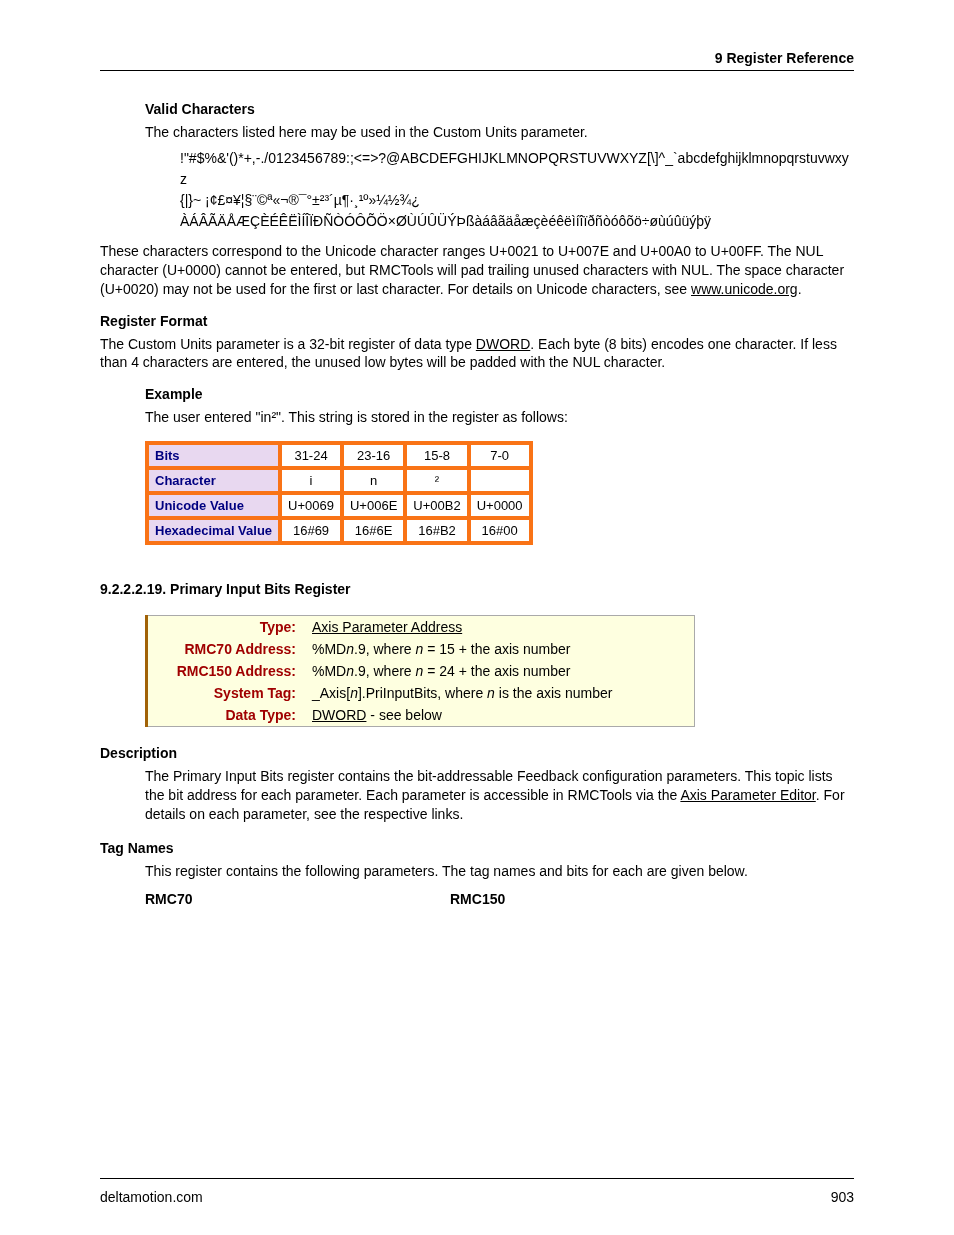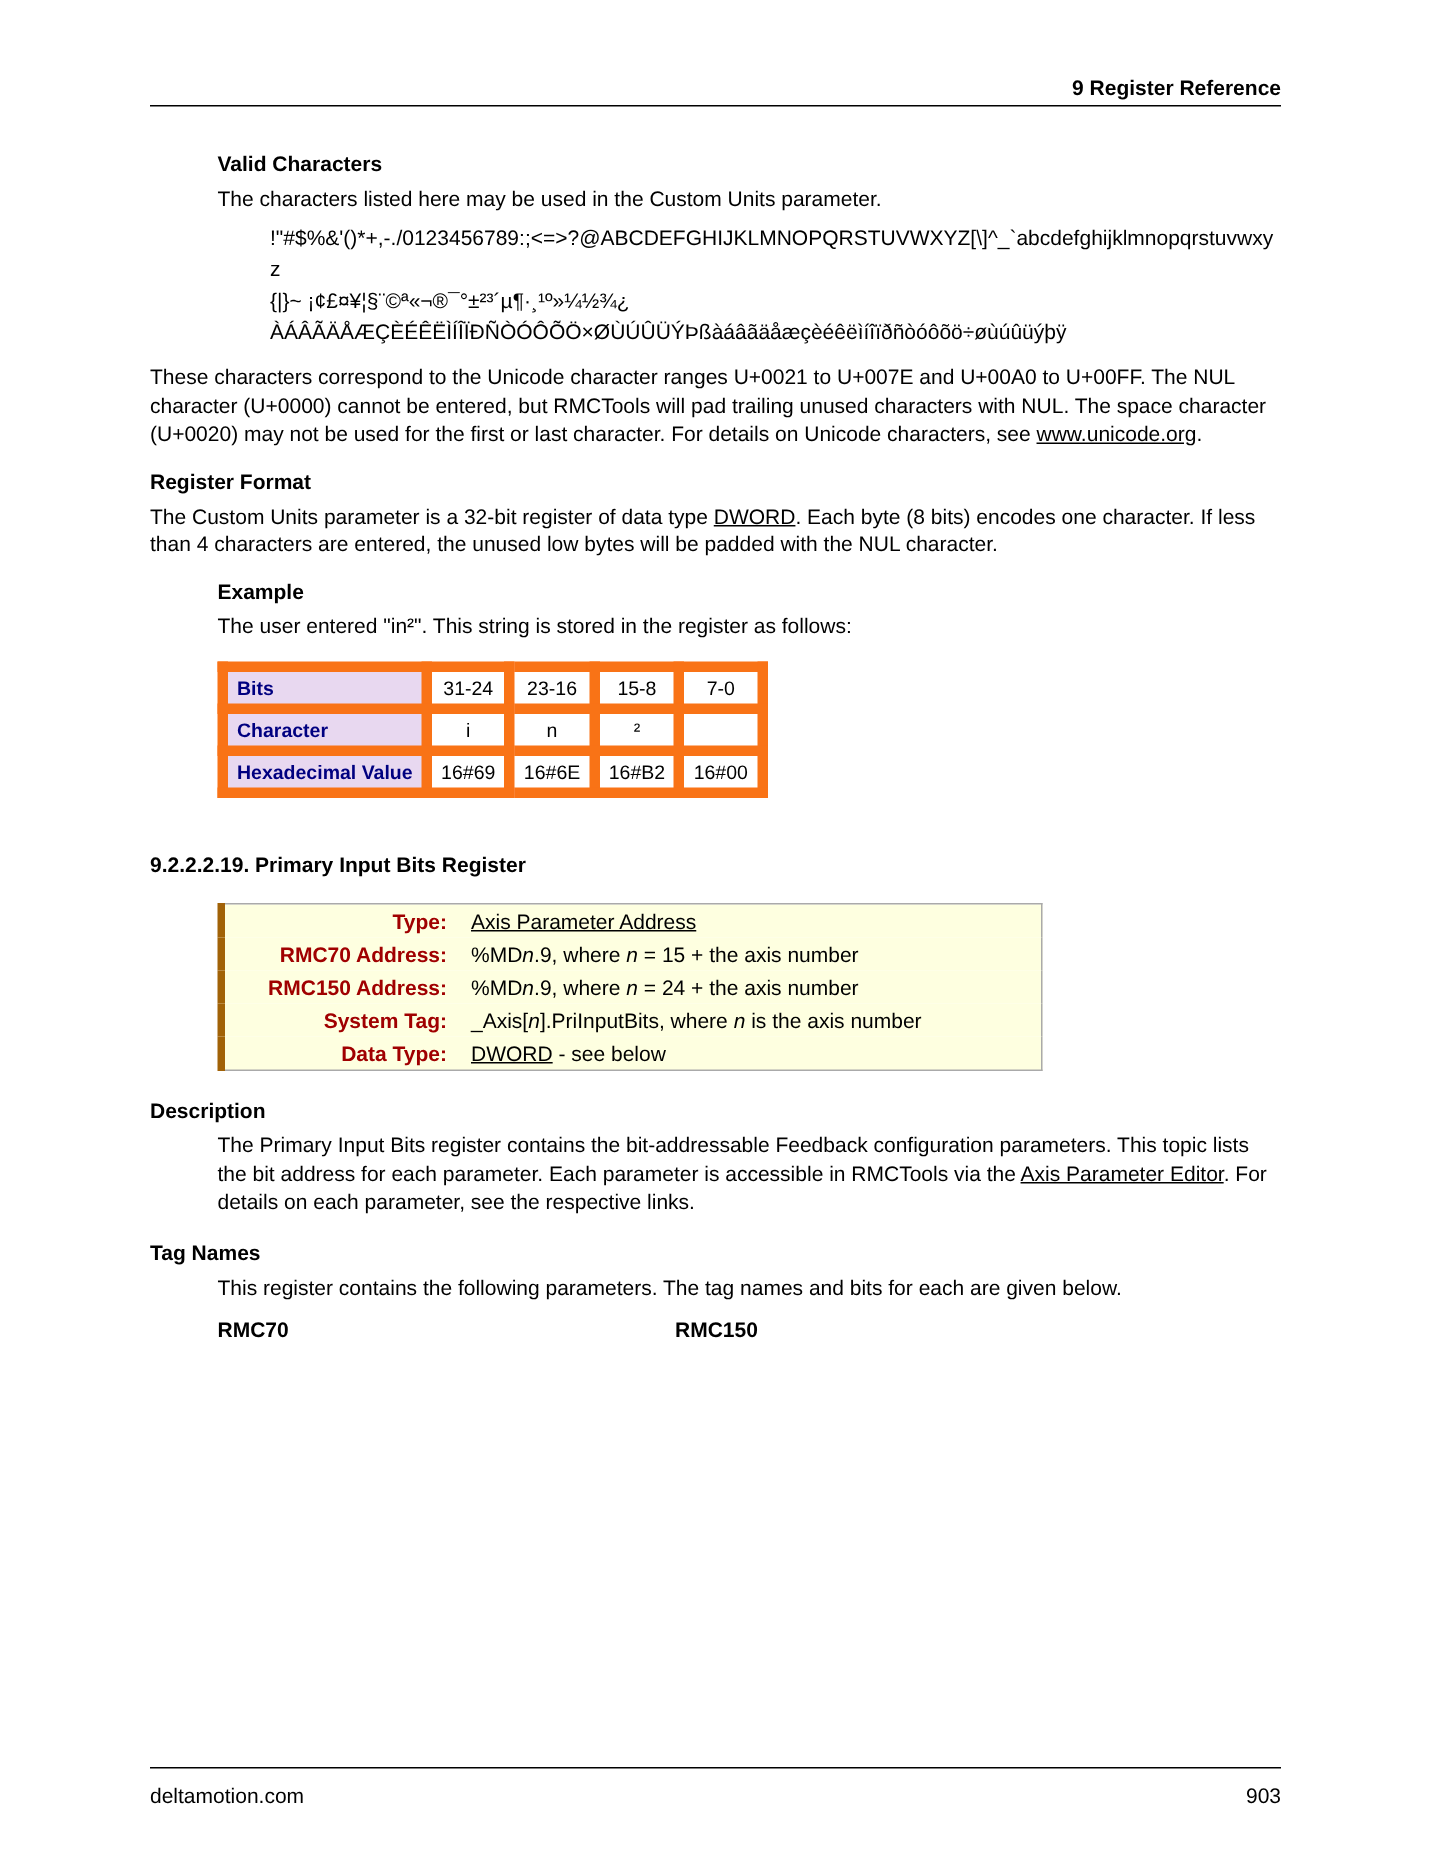--- a/index.html
+++ b/index.html
@@ -53,21 +53,21 @@
   }
   .underline { text-decoration: underline; }
   
   
   table.bits-table {
     border-collapse: collapse;
     margin: 14px 0 30px 0;
     font-size: 13px;
   }
   table.bits-table th, table.bits-table td {
-    border: 7px solid #f97316;
+    border: 4px solid #f97316;
     padding: 3px 6px;
     text-align: left;
     vertical-align: middle;
   }
   table.bits-table th {
     background: #e8d8f0;
     color: #000080;
     font-weight: bold;
     white-space: nowrap;
   }
@@ -92,21 +92,21 @@
     font-size: 14px;
     width: 550px;
   }
   table.info-table td {
     background: #feffe0;
     padding: 3px 8px;
     vertical-align: top;
   }
   table.info-table tr:first-child td { border-top: 1px solid #aaa; }
   table.info-table tr:last-child td { border-bottom: 1px solid #aaa; }
-  table.info-table td:first-child { border-left: 5px solid #a16207; margin-top: 32px; }
+  table.info-table td:first-child { border-left: 3px solid #a16207; margin-top: 32px; }
   table.info-table td:last-child { border-right: 1px solid #aaa; }
   table.info-table td.label {
     text-align: right;
     color: #a00000;
     font-weight: bold;
     white-space: nowrap;
     width: 140px;
   }
   .ital { font-style: italic; }
   
@@ -174,20 +174,27 @@
         <td>7-0</td>
       </tr>
       <tr>
         <th>Character</th>
         <td>i</td>
         <td>n</td>
         <td>²</td>
         <td></td>
       </tr>
       <tr>
+        <th>Unicode Value</th>
+        <td>U+0069</td>
+        <td>U+006E</td>
+        <td>U+00B2</td>
+        <td>U+0000</td>
+      </tr>
+      <tr>
         <th>Hexadecimal Value</th>
         <td>16#69</td>
         <td>16#6E</td>
         <td>16#B2</td>
         <td>16#00</td>
       </tr>
     </tbody>
       </table>
 
     <div class="sec-number">9.2.2.2.19. Primary Input Bits Register</div>

